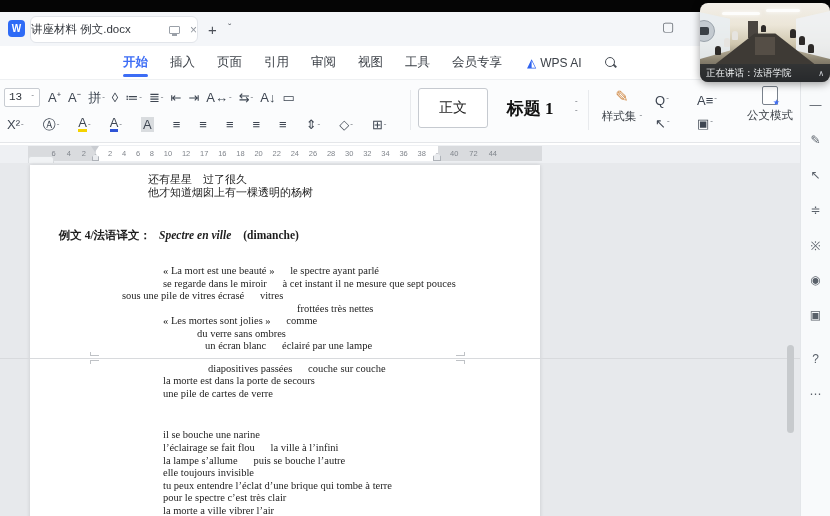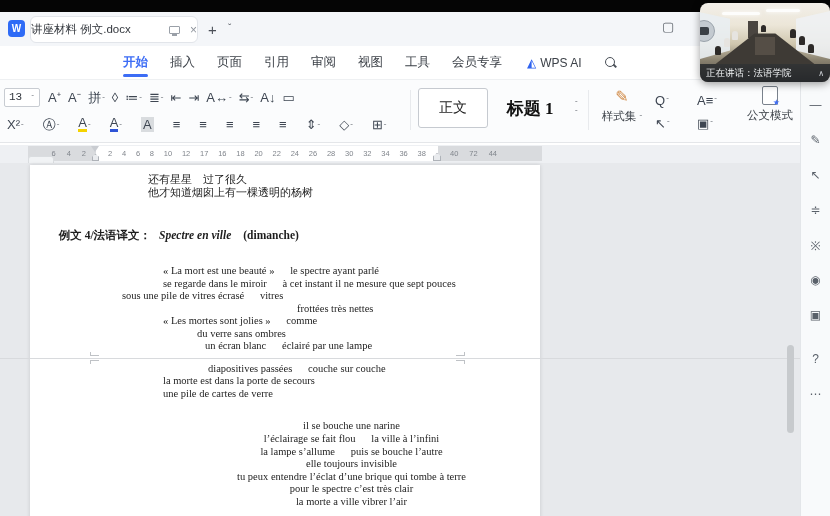--- a/index.html
+++ b/index.html
@@ -107,21 +107,21 @@
   .workspace { position:absolute; left:0; top:163px; width:800px; height:353px; background:#e7e9ec; }
   .page { position:absolute; left:30px; top:2px; width:510px; height:360px; background:#fff;
           box-shadow:0 0 4px rgba(0,0,0,0.14); overflow:visible; }
   .page-inner { padding-top:8px; font-family:"Liberation Serif", serif; color:#1d1d1d; }
   .cline { font-size:11px; line-height:13px; white-space:pre; }
   .dheading { margin-top:17px; font-size:11.5px; font-weight:bold; white-space:pre; }
   .dheading .h-title { font-style:italic; margin-left:8px; }
   .dheading .h-note { margin-left:12px; }
   .stanza { margin:0; }
   .stanza.s1 { margin-top:10px; }
-  .stanza.s3 { margin-top:20px;text-align:center; }
+  .stanza.s3 { margin-top:29px; }
   .stanza.s4 { margin-top:12px; }
   .dline { font-size:10.5px; line-height:12.55px; height:12.55px; white-space:pre; }
   .pagebreak { position:relative; height:10px; }
   .pagebreak .pline { position:absolute; left:-30px; top:5px; width:800px; height:1px; background:#d8dadd; }
   .bmark { position:absolute; width:9px; height:4px; }
   .bmark.tl { left:60px; top:-1px; border-bottom:1px solid #bfc2c6; border-left:1px solid #bfc2c6; }
   .bmark.tr { left:426px; top:-1px; border-bottom:1px solid #bfc2c6; border-right:1px solid #bfc2c6; }
   .bmark.bl { left:60px; top:7px; border-top:1px solid #bfc2c6; border-left:1px solid #bfc2c6; }
   .bmark.br { left:426px; top:7px; border-top:1px solid #bfc2c6; border-right:1px solid #bfc2c6; }
 

